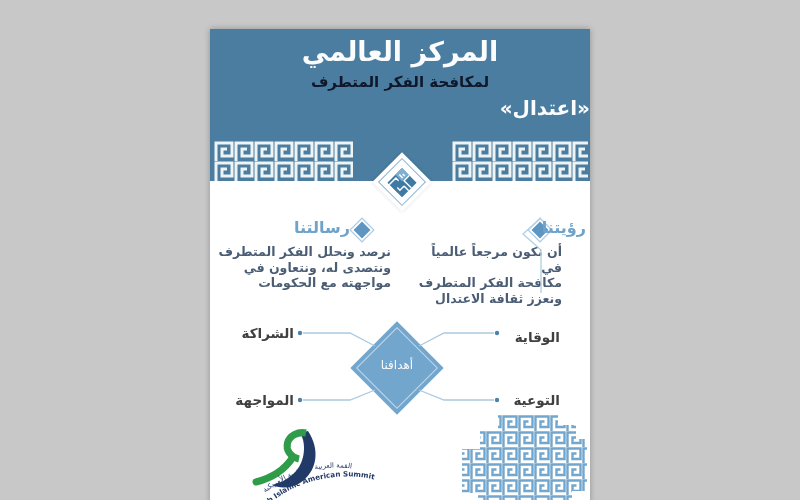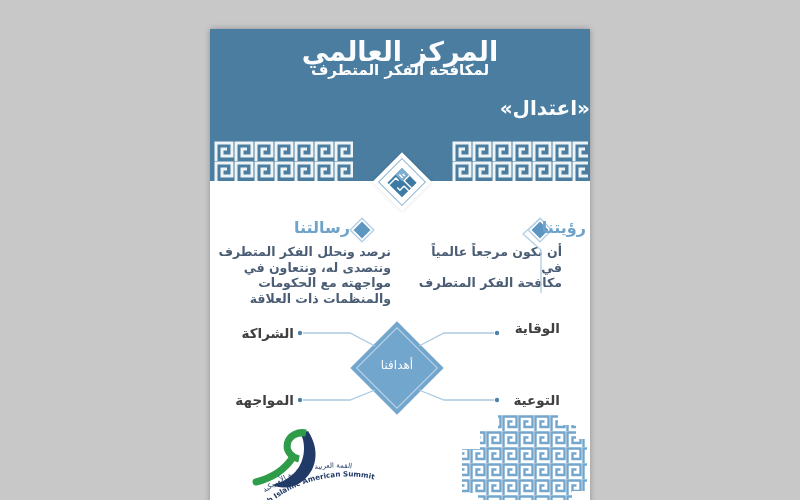--- a/index.html
+++ b/index.html
@@ -11,22 +11,22 @@
   }
   .stage{position:absolute;inset:0;margin-top:29px;}
   .card{
     position:absolute;left:210px;top:0;width:380px;height:500px;
     background:#ffffff;box-shadow:0 0 6px rgba(0,0,0,.28);
   }
   
   .header{position:absolute;left:0;top:0;width:380px;height:152px;background:#4a7da0;}
   .header .t1{position:absolute;top:7px;left:0;width:100%;text-align:center;
     color:#fbfcfd;font-size:27px;font-weight:bold;direction:rtl;letter-spacing:0;}
-  .header .t2{position:absolute;top:32px;left:0;width:100%;text-align:center;
-    color:#ffffff;font-size:15px;font-weight:600;direction:rtl;}
+  .header .t2{position:absolute;top:44px;left:0;width:100%;text-align:center;
+    color:#0f172a;font-size:15px;font-weight:600;direction:rtl;}
   .header .t3{position:absolute;top:67px;left:0;width:100%;text-align:right;
     color:#fbfcfd;font-size:20px;font-weight:bold;direction:rtl;}
   .pattern-strip{position:absolute;top:112px;height:40px;}
   .pattern-strip.left{left:4px;width:139px;}
   .pattern-strip.right{left:242px;width:136px;}
   .pattern-strip svg{display:block;width:100%;height:100%;}
   
   .v-diamond{position:absolute;left:159px;top:97px;width:66px;height:66px;
     background:#4a7da0;transform:rotate(45deg);}
   .emblem{position:absolute;left:171px;top:132px;width:42px;height:42px;background:#fff;
@@ -47,21 +47,21 @@
   .vision-diamond{left:322px;top:193px;}
   .vision-title{right:4px;top:189px;}
   .vision-body{right:28px;top:215px;width:150px;}
   
   .goals-diamond{position:absolute;left:154px;top:306px;width:66px;height:66px;
     background:#73a6cd;transform:rotate(45deg);}
   .goals-diamond .inner{position:absolute;inset:4px;border:1px solid rgba(255,255,255,.55);}
   .goals-title{position:absolute;left:137px;top:329px;width:100px;text-align:center;
     color:#f7fafc;font-size:12px;direction:rtl;font-weight:500;}
   .goal-label{position:absolute;direction:rtl;color:#404040;font-size:13.5px;font-weight:bold;}
-  .goal-tr{left:290px;top:291px;width:60px;text-align:right;}
+  .goal-tr{left:290px;top:300px;width:60px;text-align:right;}
   .goal-tl{left:22px;top:296px;width:62px;text-align:right;}
   .goal-br{left:290px;top:363px;width:60px;text-align:right;}
   .goal-bl{left:18px;top:363px;width:66px;text-align:right;}
   .overlay{position:absolute;left:0;top:0;width:380px;height:500px;pointer-events:none;}
   
   .summit-logo{position:absolute;left:20px;top:392px;width:160px;height:108px;}
   .footer-maze{position:absolute;left:244px;top:386px;width:136px;height:114px;}
 </style>
 </head>
 <body>
@@ -104,28 +104,28 @@
         </svg>
       </div>
     </div>
 
     <div class="bullet-diamond mission-diamond"></div>
     <div class="sec-title mission-title">رسالتنا</div>
     <div class="sec-body mission-body">
       <div>نرصد ونحلل الفكر المتطرف</div>
       <div>ونتصدى له، ونتعاون في</div>
       <div>مواجهته مع الحكومات</div>
-      <div>والمنظمات ذات العلاقة</div>
     </div>
 
     <div class="bullet-diamond vision-diamond"></div>
     <div class="sec-title vision-title">رؤيتنا</div>
     <div class="sec-body vision-body">
       <div>أن نكون مرجعاً عالمياً في</div>
       <div>مكافحة الفكر المتطرف</div>
+      <div>ونعزز ثقافة الاعتدال</div>
     </div>
 
     <div class="goals-diamond">
       <div class="inner"></div>
     </div>
     <div class="goals-title">أهدافنا</div>
 
     <svg class="overlay" viewBox="0 0 380 500">
       <g fill="none" stroke="#abc9e0" stroke-width="1.3">
         <path d="M209,317 L234,304 H284"></path>

